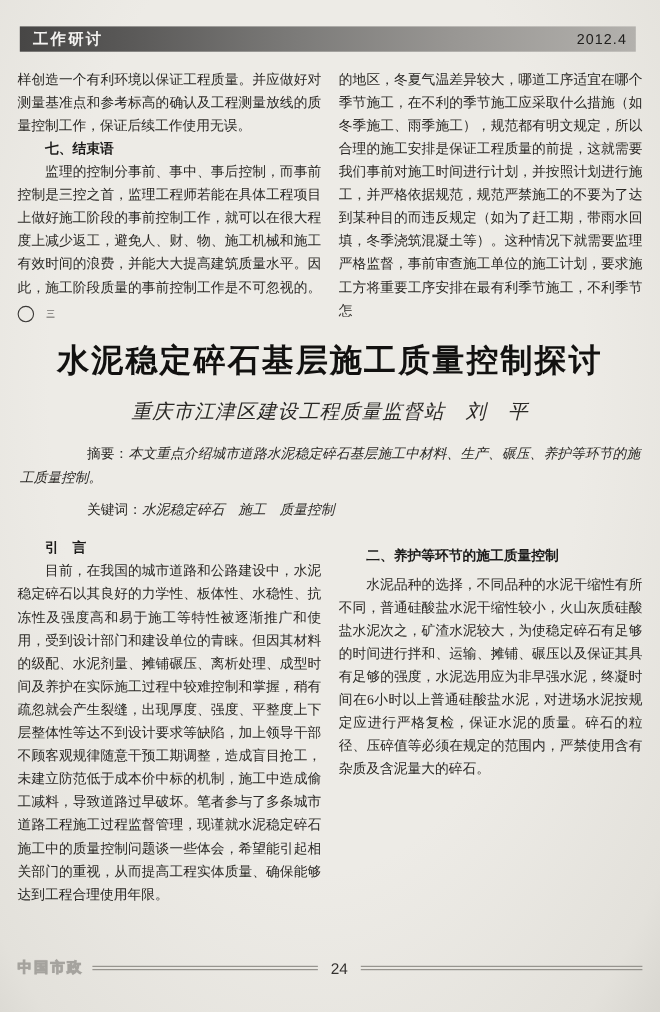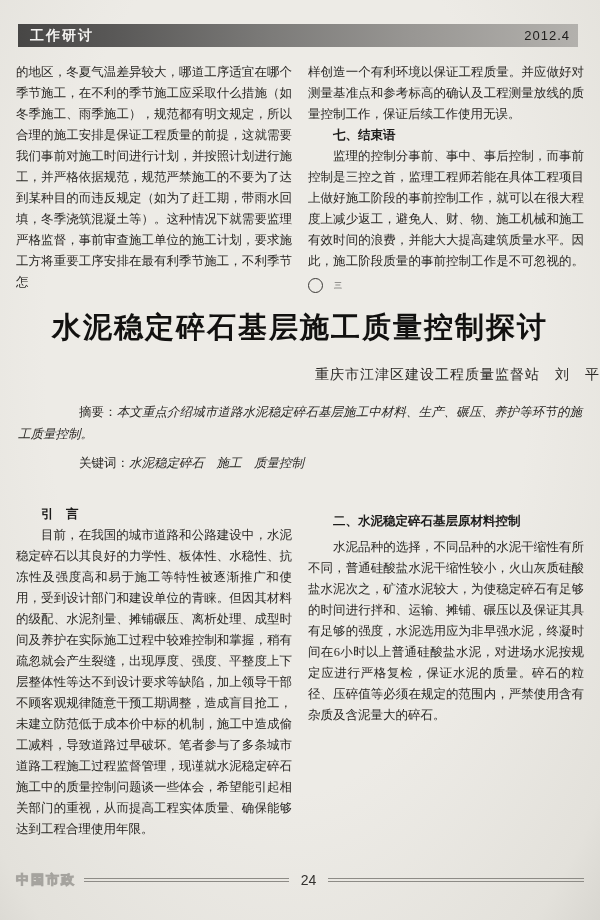--- a/index.html
+++ b/index.html
@@ -48,32 +48,32 @@
   
   .article-title{
     margin:15px 10px 0;
     text-align:center;
     font-size:29px;font-weight:bold;letter-spacing:2px;
     color:#121110;
     font-family:"Liberation Sans","DejaVu Sans",sans-serif;
   }
   .authors{margin-top:13px;text-align:center;}
   .author-line{
-    font-size:14px;line-height:27px;margin:0;
-    color:#2a2825;letter-spacing:1px;text-align:right;
+    font-size:18px;line-height:27px;margin:0;
+    font-style:italic;color:#2a2825;letter-spacing:1px;
   }
   .abstract-block{margin:13px 18px 0 18px;}
   .abstract-line{
     font-size:12.5px;line-height:22px;text-align:justify;margin:0;
     text-indent:2em;font-style:italic;color:#2a2825;
   }
   .abstract-label{font-weight:normal;font-style:normal;margin-left:36px;}
   .keywords-line{margin-top:7px;}
   
-  .main-body{margin-top:30px;}
+  .main-body{margin-top:14px;}
   .section-gap{margin-top:7px;margin-bottom:5px;}
   .end-mark{
     display:inline-block;width:13px;height:13px;line-height:13px;
     border:1.5px solid #3a3836;border-radius:50%;
     font-size:8px;text-align:center;vertical-align:-2px;
     color:#3a3836;font-style:normal;
   }
   
   .footer{
     position:absolute;left:16px;right:16px;bottom:31px;
@@ -103,47 +103,47 @@
 
 <div class="page">
 
   <div class="header-bar">
     <span class="header-section">工作研讨</span>
     <span class="header-issue">2012.4</span>
   </div>
 
   <div class="columns prev-article" style="margin-top:62px;">
     <div class="col">
-      <p class="body-text">的地区，冬夏气温差异较大，哪道工序适宜在哪个季节施工，在不利的季节施工应采取什么措施（如冬季施工、雨季施工），规范都有明文规定，所以合理的施工安排是保证工程质量的前提，这就需要我们事前对施工时间进行计划，并按照计划进行施工，并严格依据规范，规范严禁施工的不要为了达到某种目的而违反规定（如为了赶工期，带雨水回填，冬季浇筑混凝土等）。这种情况下就需要监理严格监督，事前审查施工单位的施工计划，要求施工方将重要工序安排在最有利季节施工，不利季节怎</p>
-    </div>
-    <div class="col">
       <p class="body-text">样创造一个有利环境以保证工程质量。并应做好对测量基准点和参考标高的确认及工程测量放线的质量控制工作，保证后续工作使用无误。</p>
       <p class="para-heading">七、结束语</p>
       <p class="body-text indent"><span>监理的控制分事前、事中、事后控制，而事前控制是三控之首，监理工程师若能在具体工程项目上做好施工阶段的事前控制工作，就可以在很大程度上减少返工，避免人、财、物、施工机械和施工有效时间的浪费，并能大大提高建筑质量水平。因此，施工阶段质量的事前控制工作是不可忽视的。</span><span class="end-mark">三</span></p>
+    </div>
+    <div class="col">
+      <p class="body-text">的地区，冬夏气温差异较大，哪道工序适宜在哪个季节施工，在不利的季节施工应采取什么措施（如冬季施工、雨季施工），规范都有明文规定，所以合理的施工安排是保证工程质量的前提，这就需要我们事前对施工时间进行计划，并按照计划进行施工，并严格依据规范，规范严禁施工的不要为了达到某种目的而违反规定（如为了赶工期，带雨水回填，冬季浇筑混凝土等）。这种情况下就需要监理严格监督，事前审查施工单位的施工计划，要求施工方将重要工序安排在最有利季节施工，不利季节怎</p>
     </div>
   </div>
 
   <h1 class="article-title">水泥稳定碎石基层施工质量控制探讨</h1>
 
   <div class="authors">
     <p class="author-line">重庆市江津区建设工程质量监督站　刘　平</p>
   </div>
 
   <div class="abstract-block">
     <p class="abstract-line"><span class="abstract-label">摘要：</span><span>本文重点介绍城市道路水泥稳定碎石基层施工中材料、生产、碾压、养护等环节的施工质量控制。</span></p>
     <p class="abstract-line keywords-line"><span class="abstract-label">关键词：</span><span>水泥稳定碎石　施工　质量控制</span></p>
   </div>
 
   <div class="columns main-body">
     <div class="col">
       <p class="para-heading">引　言</p>
       <p class="body-text indent">目前，在我国的城市道路和公路建设中，水泥稳定碎石以其良好的力学性、板体性、水稳性、抗冻性及强度高和易于施工等特性被逐渐推广和使用，受到设计部门和建设单位的青睐。但因其材料的级配、水泥剂量、摊铺碾压、离析处理、成型时间及养护在实际施工过程中较难控制和掌握，稍有疏忽就会产生裂缝，出现厚度、强度、平整度上下层整体性等达不到设计要求等缺陷，加上领导干部不顾客观规律随意干预工期调整，造成盲目抢工，未建立防范低于成本价中标的机制，施工中造成偷工减料，导致道路过早破坏。笔者参与了多条城市道路工程施工过程监督管理，现谨就水泥稳定碎石施工中的质量控制问题谈一些体会，希望能引起相关部门的重视，从而提高工程实体质量、确保能够达到工程合理使用年限。</p>
     </div>
     <div class="col">
-      <p class="para-heading section-gap">二、水泥稳定碎石基层原材料控制</p>
+      <p class="para-heading section-gap">二、养护等环节的施工质量控制</p>
       <p class="body-text indent">水泥品种的选择，不同品种的水泥干缩性有所不同，普通硅酸盐水泥干缩性较小，火山灰质硅酸盐水泥次之，矿渣水泥较大，为使稳定碎石有足够的时间进行拌和、运输、摊铺、碾压以及保证其具有足够的强度，水泥选用应为非早强水泥，终凝时间在6小时以上普通硅酸盐水泥，对进场水泥按规定应进行严格复检，保证水泥的质量。碎石的粒径、压碎值等必须在规定的范围内，严禁使用含有杂质及含泥量大的碎石。</p>
     </div>
   </div>
 
   <div class="footer">
     <span class="journal-logo">中国市政</span>
     <span class="rule rule-left"></span>
     <span class="page-number">24</span>
     <span class="rule rule-right"></span>
   </div>

